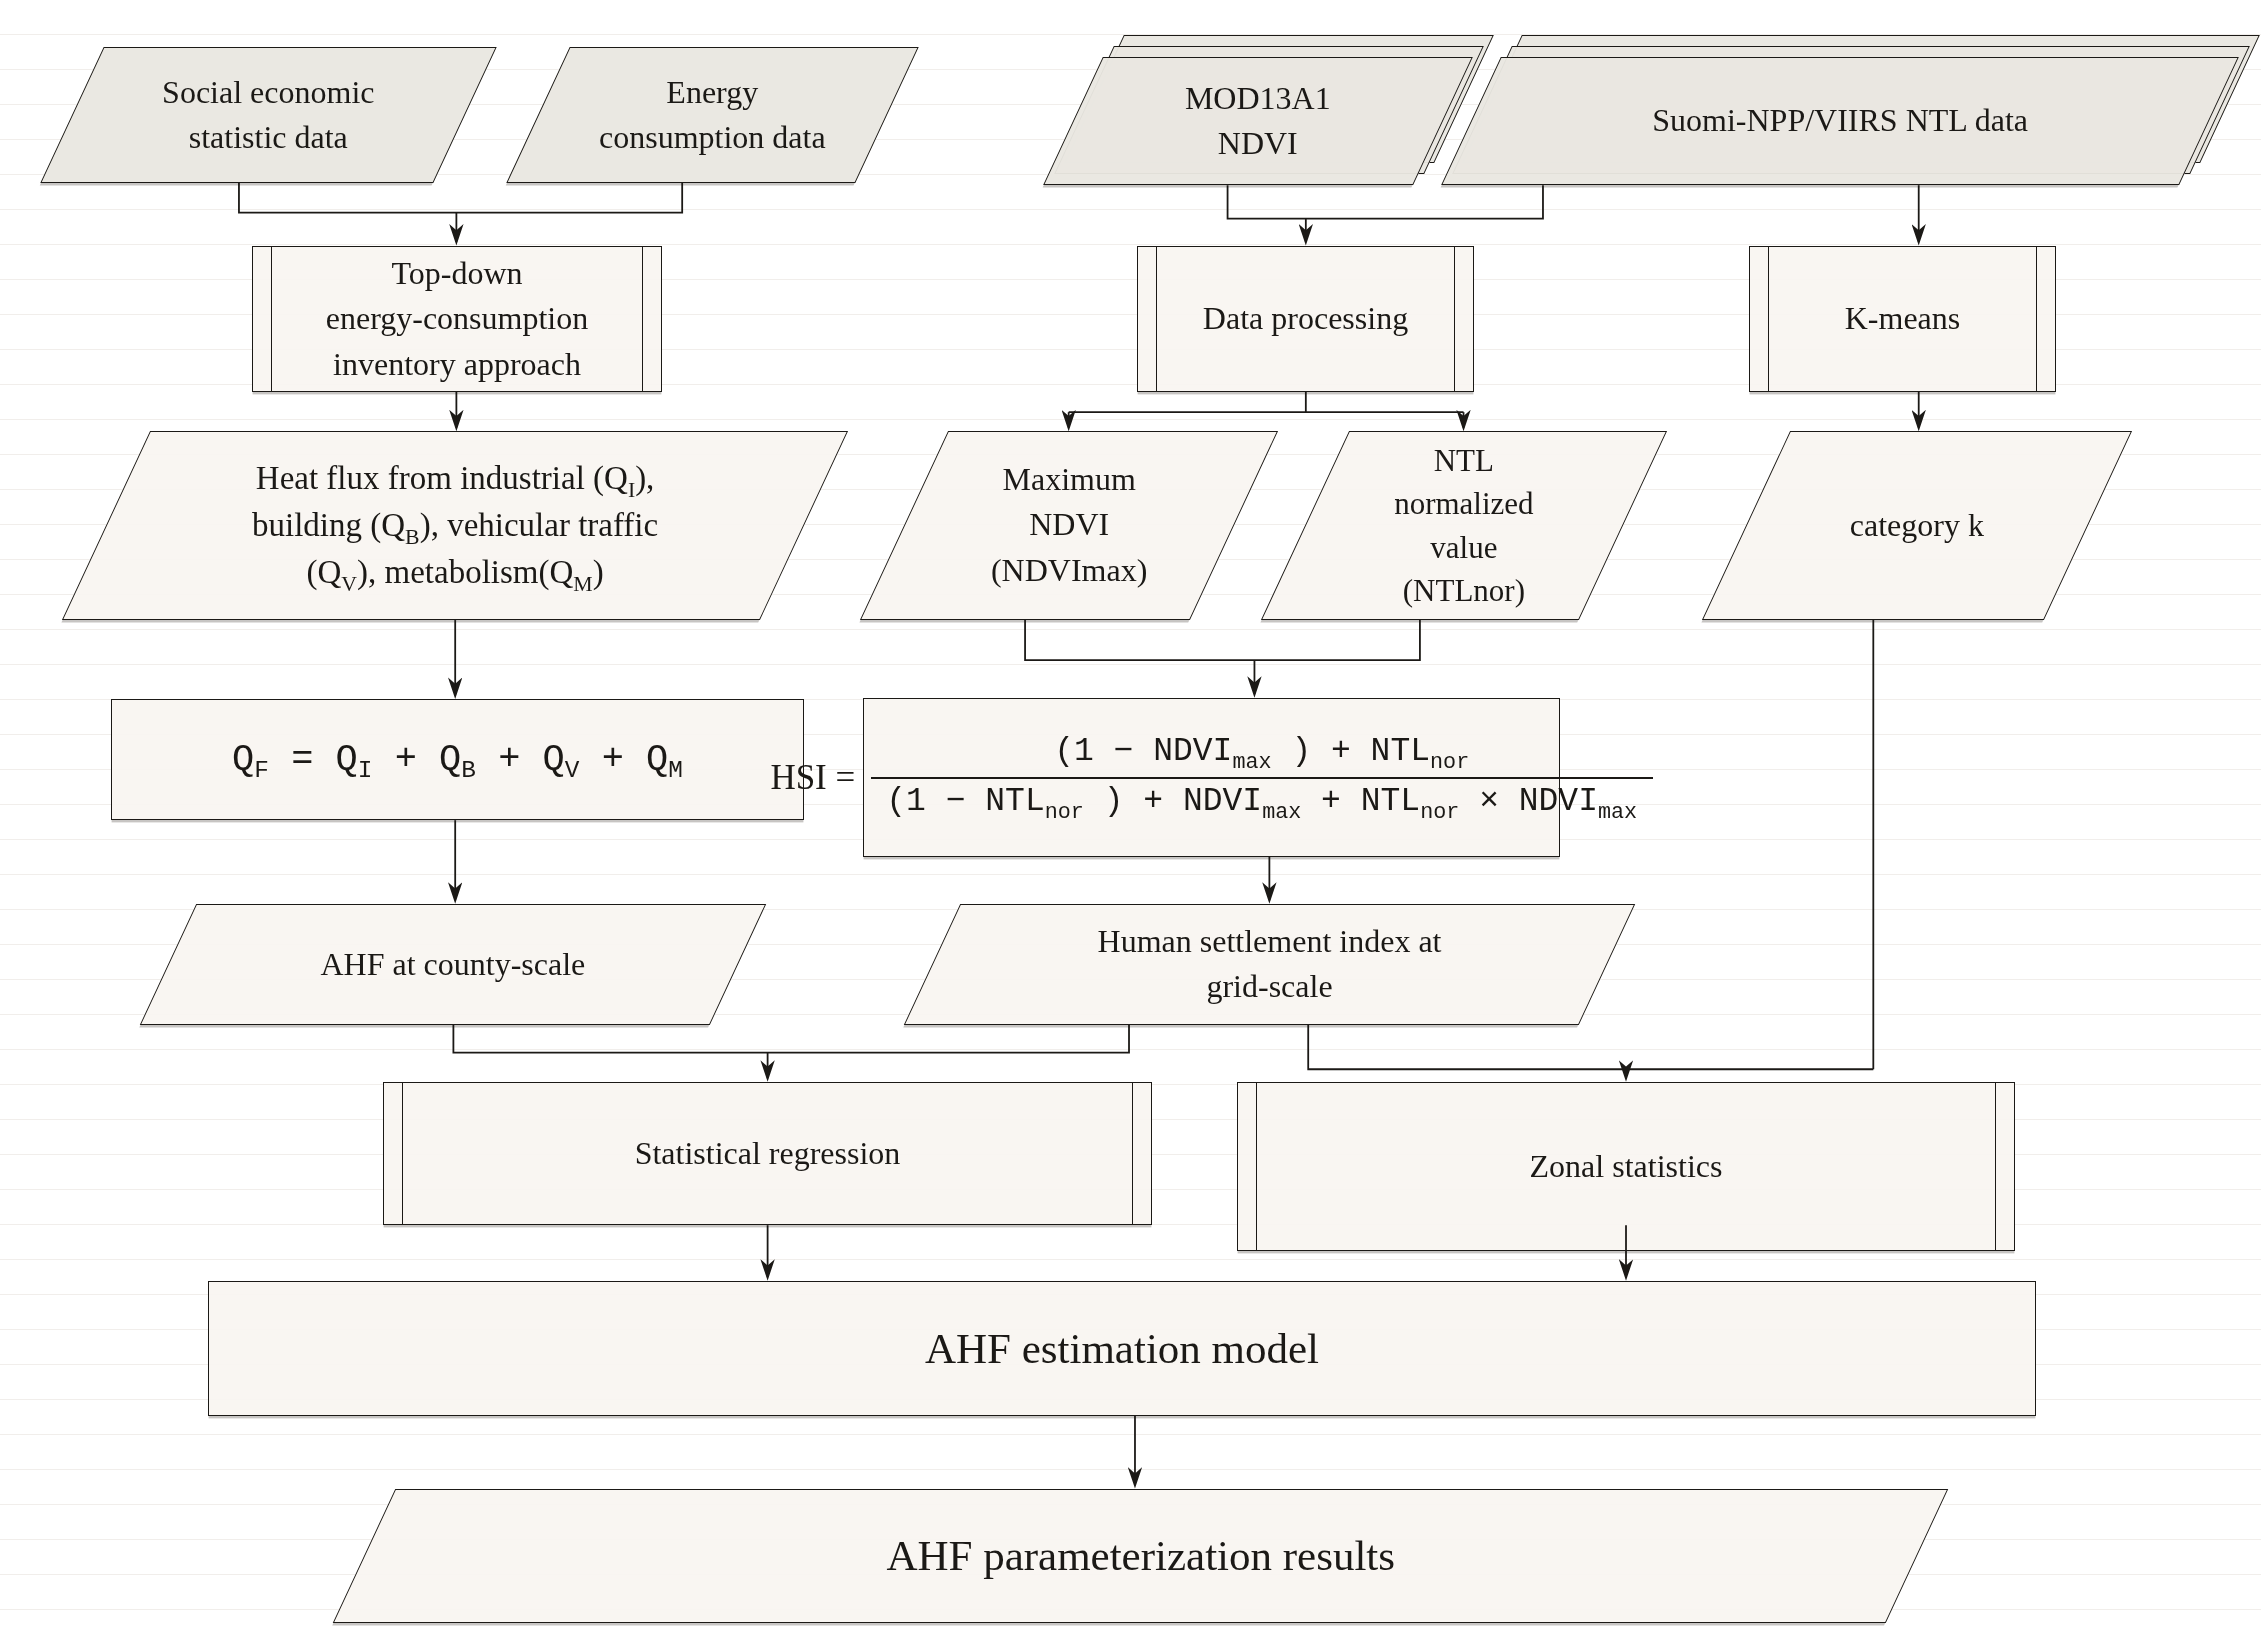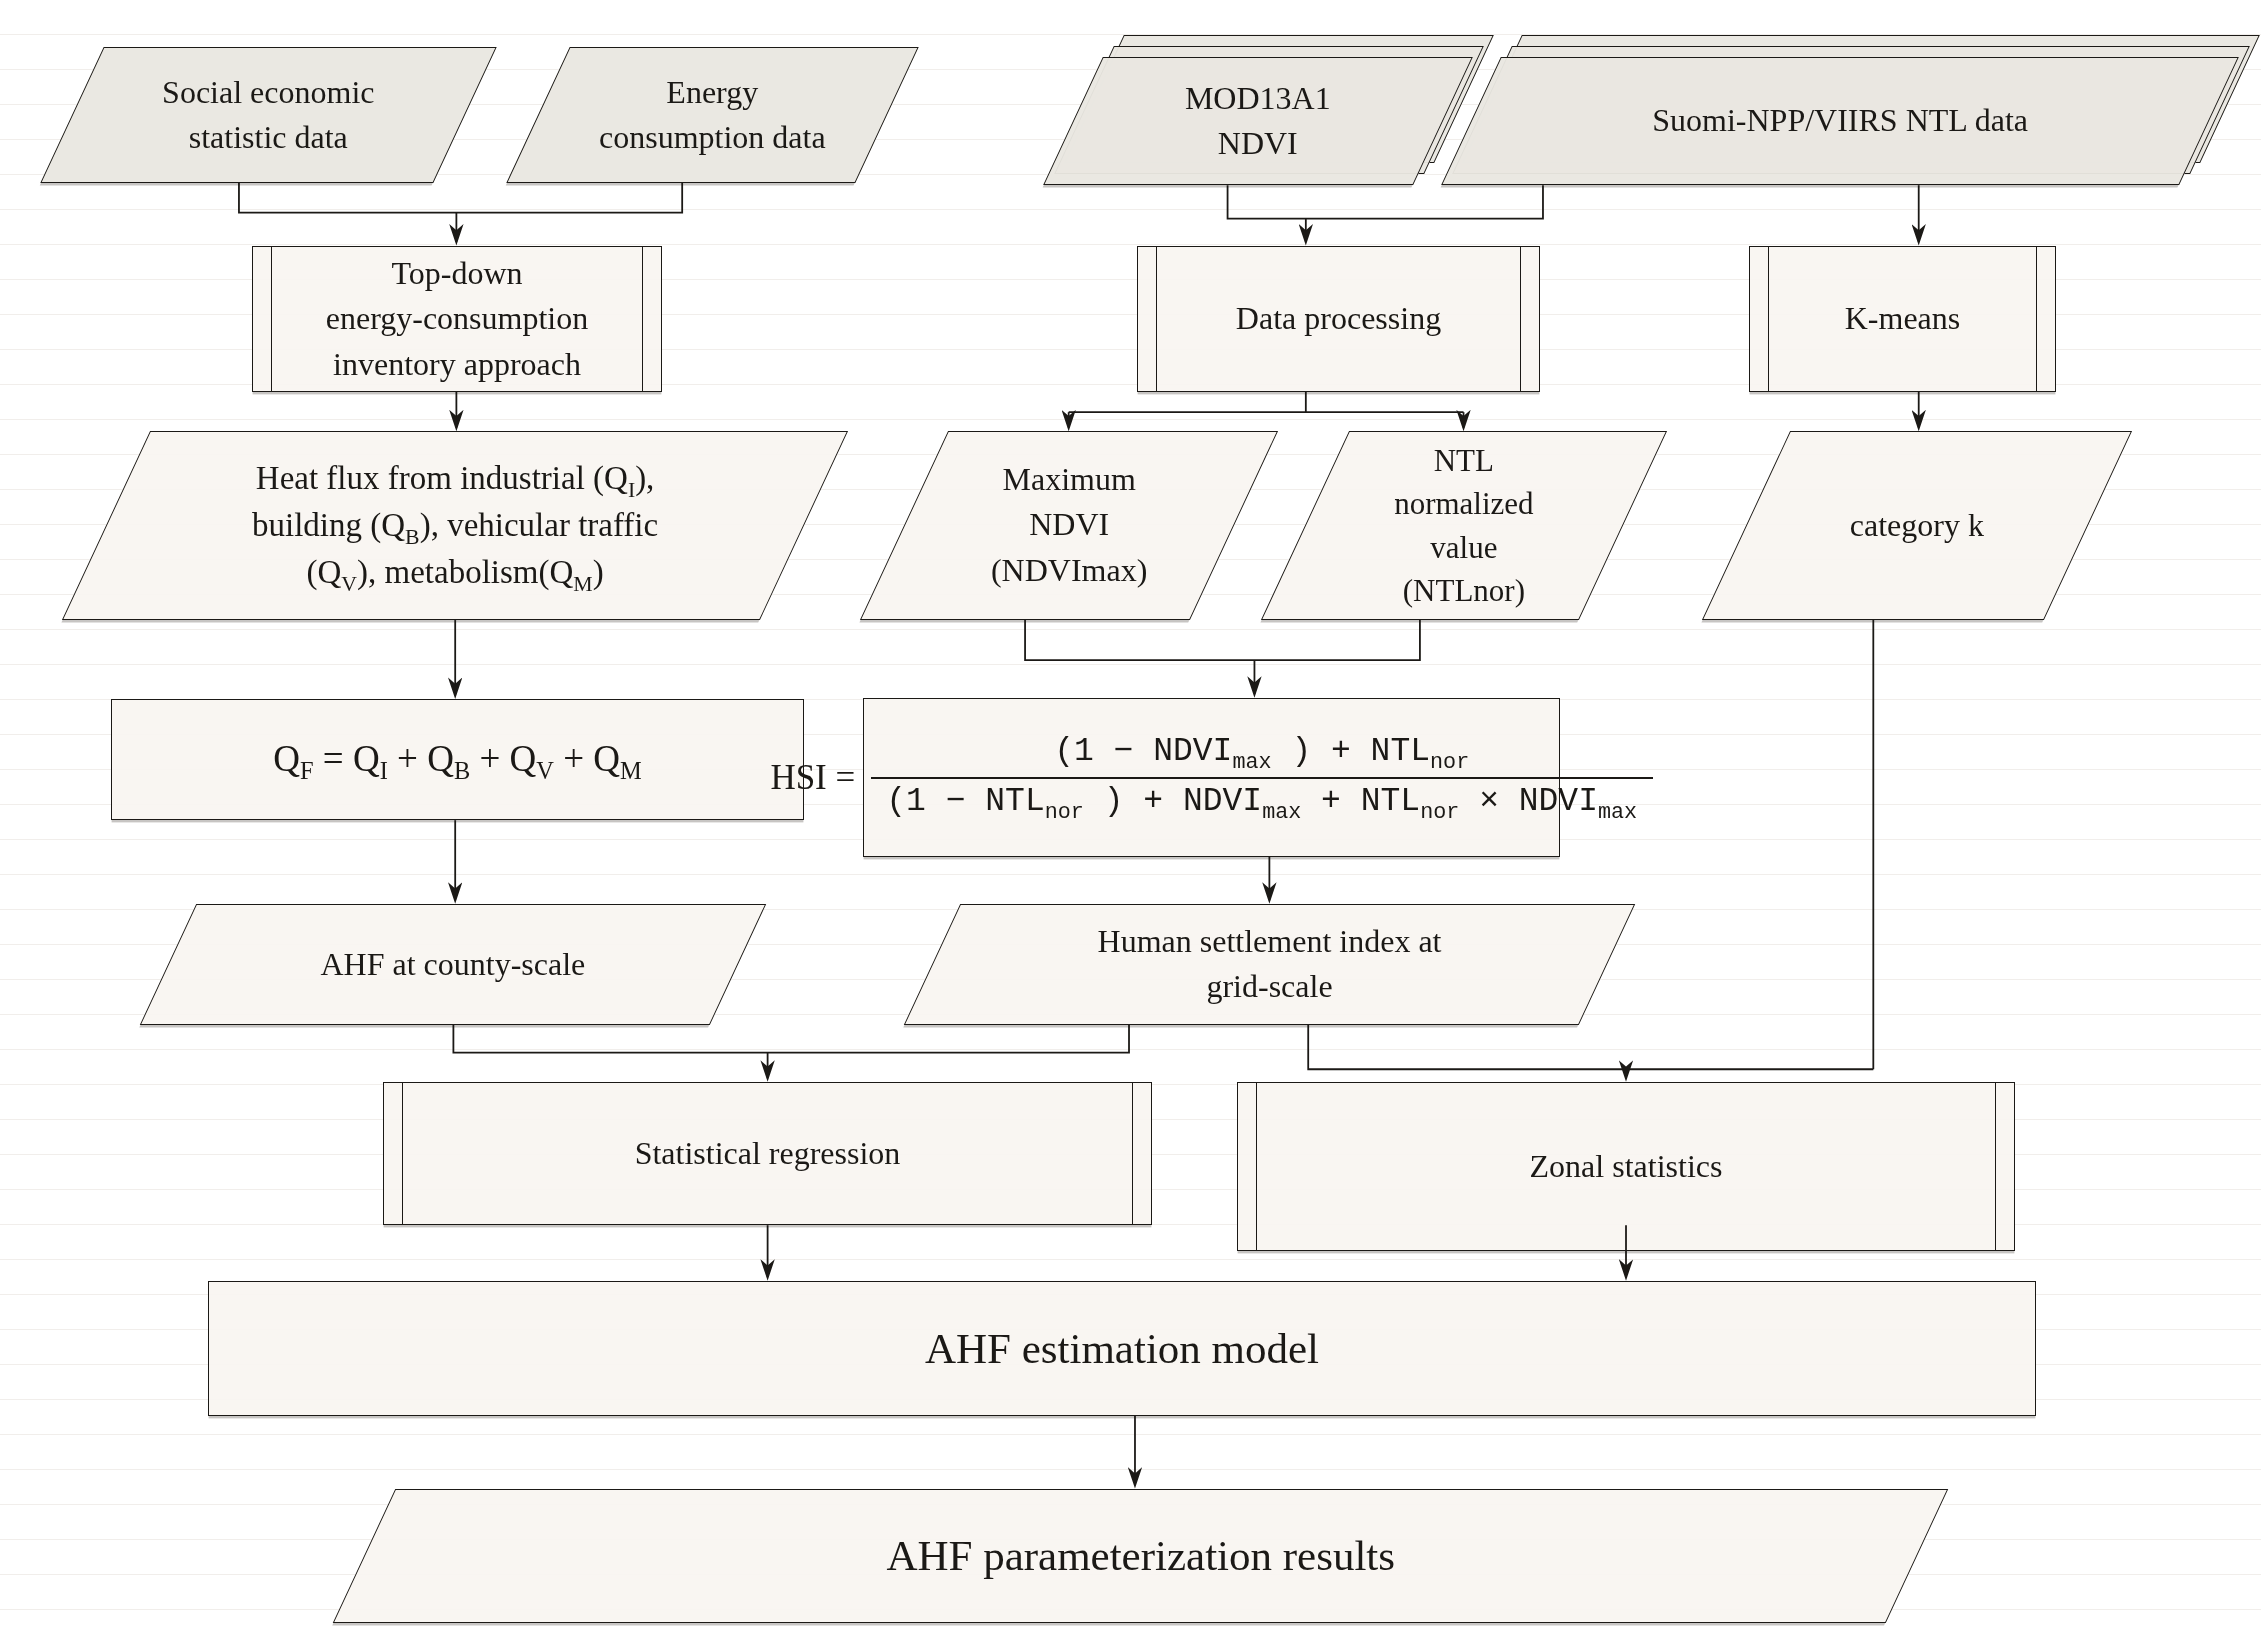--- a/index.html
+++ b/index.html
@@ -42,37 +42,37 @@
     width:100%;
   }
   .proc::before,.proc::after{
     content:"";position:absolute;top:-0.6px;bottom:-0.6px;width:0;
     border-left:1.8px solid var(--ink);
   }
   .proc::before{left:18px;}
   .proc::after{right:18px;}
   sub{font-size:66%;line-height:0;}
   
-  .formula .label{font-size:37px;}
+  .formula .label{font-size:37px;font-family:Liberation Mono, monospace;}
   #n-hsi{gap:15.5px;padding:0 15.5px;}
   .hsi-lhs{font-size:35px;color:var(--ink);white-space:nowrap;flex:0 0 auto;}
   .frac{display:flex;flex-direction:column;align-items:center;font-family:Liberation Mono, monospace;}
   .num,.den{font-size:33px;line-height:1.3;color:var(--ink);padding:2.4px 15.5px;white-space:nowrap;}
   .num{align-self:stretch;text-align:center;border-bottom:2.4px solid var(--ink);}
   
   #n-social   {left:72px;  top:47px;   width:393px;  height:136px;}
   #n-energy   {left:538px;  top:47px;   width:349px;  height:136px;}
   #n-mod-s3   {left:1094px; top:35px;   width:370px;  height:128px;}
   #n-mod-s2   {left:1084px; top:46px;   width:370px;  height:128px;}
   #n-mod      {left:1073px; top:57px;   width:370px;  height:128px;}
   #n-suomi-s3 {left:1492px; top:35px;   width:738px; height:128px;}
   #n-suomi-s2 {left:1482px; top:46px;   width:738px; height:128px;}
   #n-suomi    {left:1471px; top:57px;   width:738px; height:128px;}
   #n-topdown  {left:252px;  top:246px;  width:410px;  height:146px;}
-  #n-dataproc {left:1137px; top:246px;  width:403px;  height:146px;}
+  #n-dataproc {left:1137px; top:246px;  width:337px;  height:146px;}
   #n-kmeans   {left:1749px; top:246px;  width:307px;  height:146px;}
   #n-heatflux {left:106px;  top:431px;  width:698px; height:189px;}
   #n-maxndvi  {left:904px; top:431px;  width:330px;  height:189px;}
   #n-ntlnor   {left:1305px; top:431px;  width:318px;  height:189px;}
   #n-categoryk{left:1746px; top:431px;  width:342px;  height:189px;}
   #n-qf       {left:111px;  top:699px; width:693px; height:121px;}
   #n-hsi      {left:863px; top:698px; width:697px; height:159px;}
   #n-ahfcounty{left:168px;  top:904px; width:570px;  height:121px;}
   #n-hsigrid  {left:932px; top:904px; width:675px; height:121px;}
   #n-statreg  {left:383px;  top:1082px; width:769px; height:143px;}

